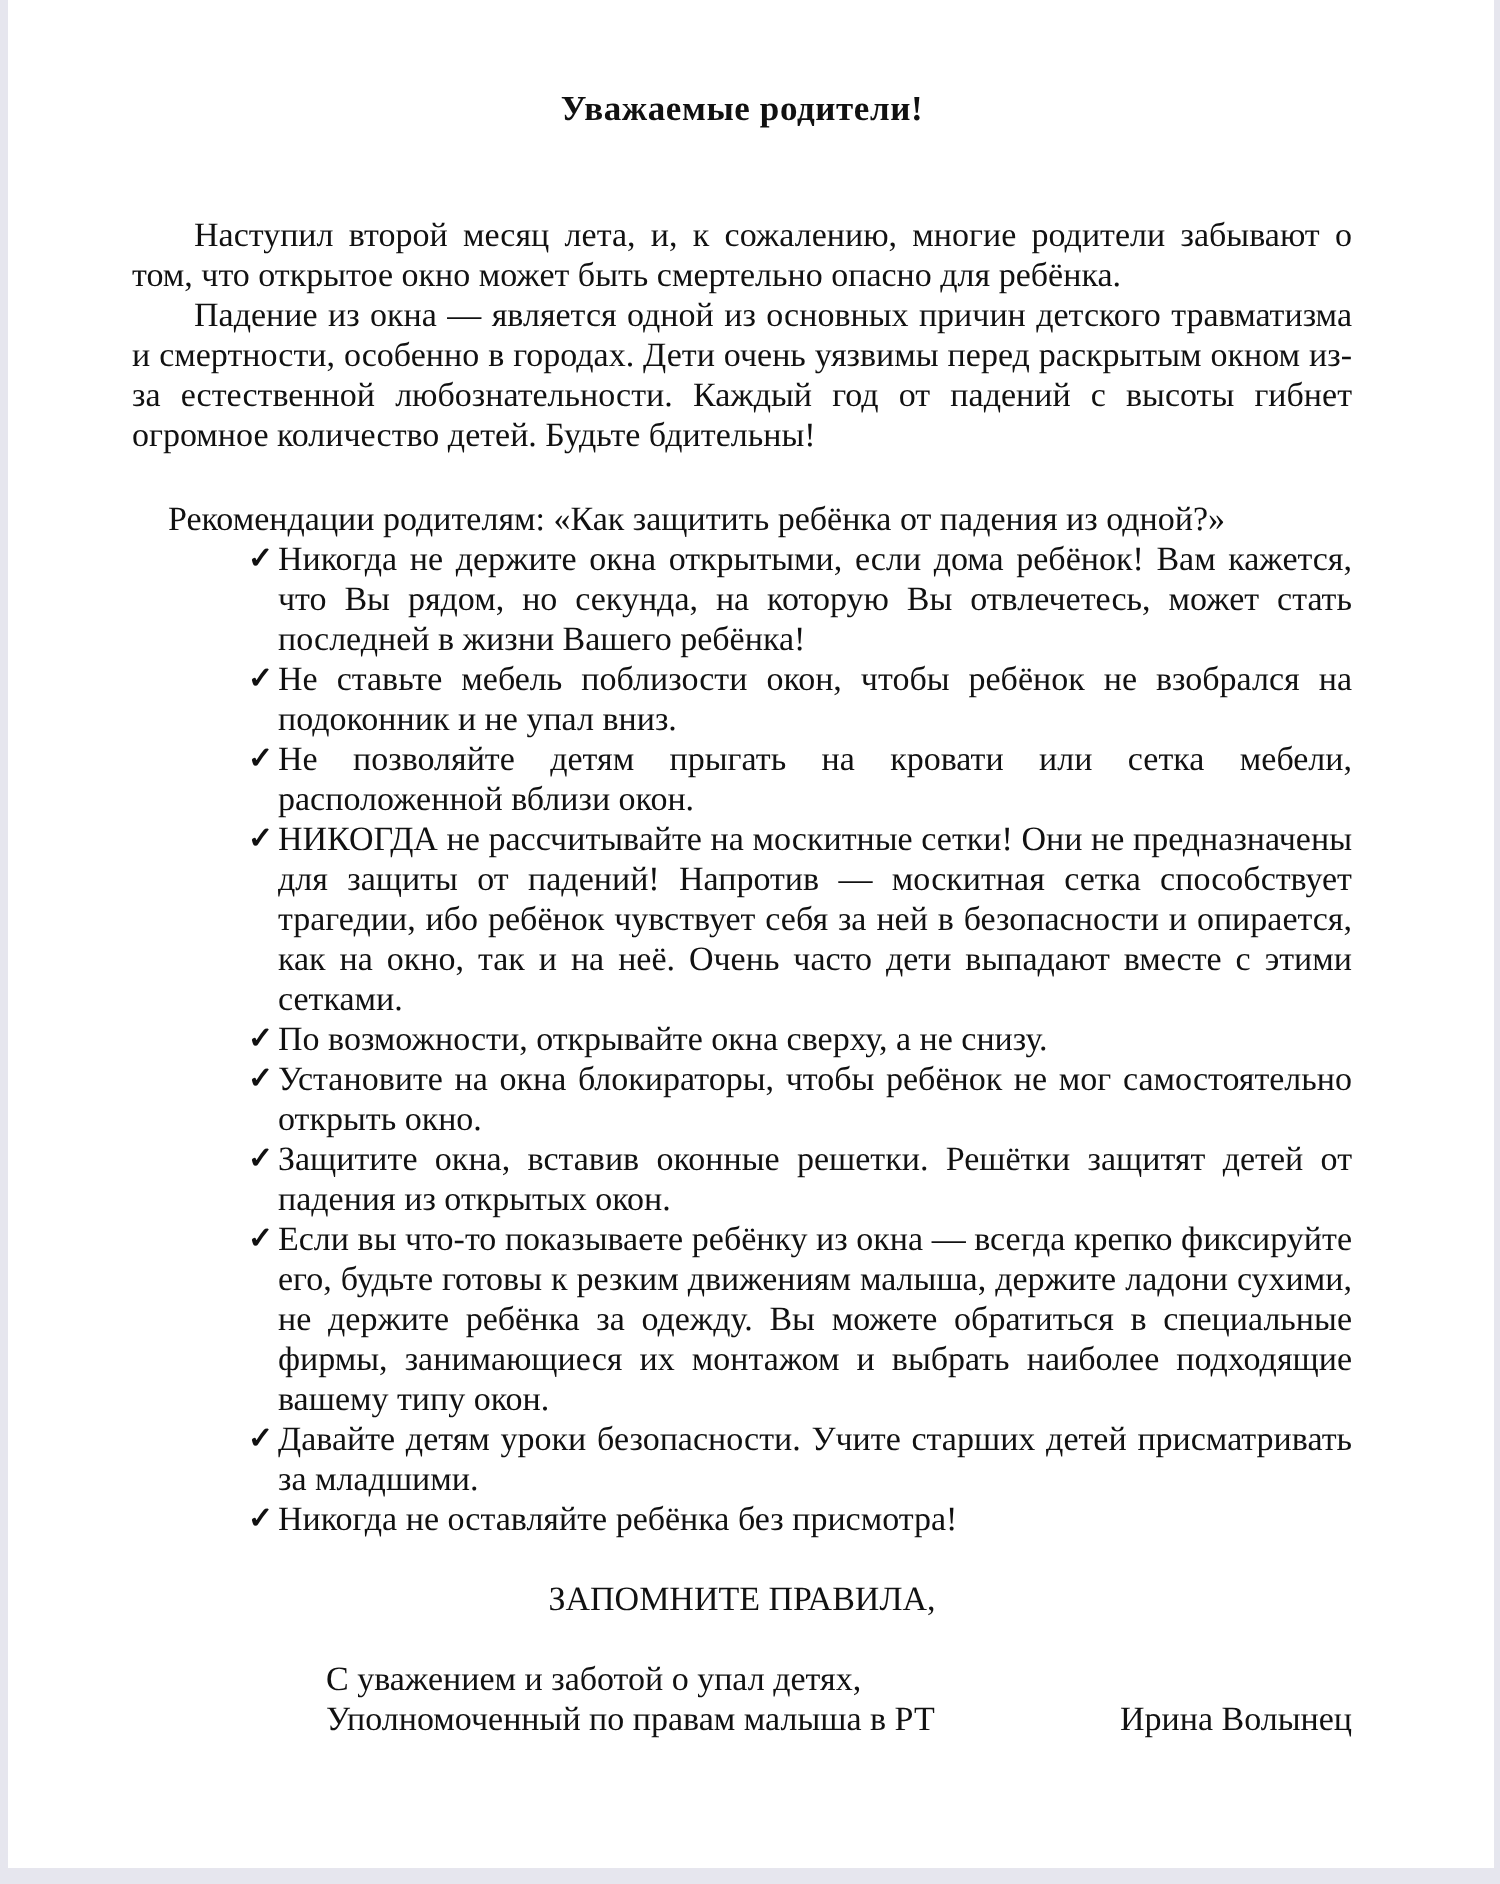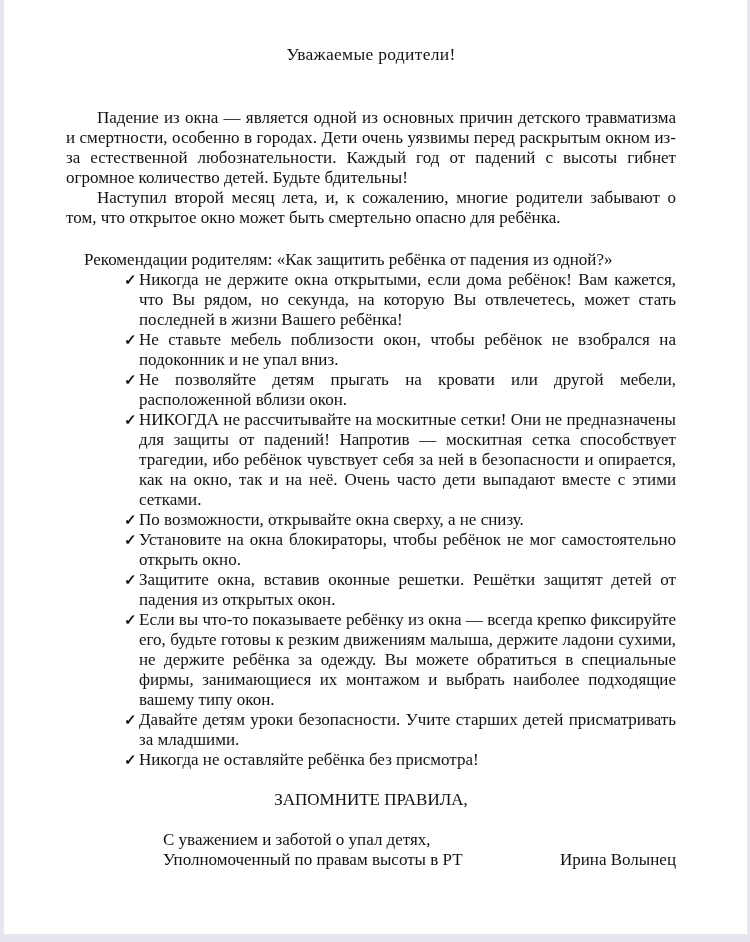--- a/index.html
+++ b/index.html
@@ -27,21 +27,21 @@
     left: 62px;   
     top: 0;
     width: 610px;
     padding-top: 44px;
     color: #111111;
     font-size: 17px;
     line-height: 20px;
   }
   .doc-title {
     text-align: center;
-    font-weight: normal;
+    font-weight: bold;
     font-size: 17.5px;
     letter-spacing: 0.3px;
     margin: 0 0 44px 0;
   }
   .para {
     margin: 0;
     text-align: justify;
     text-indent: 31px;
   }
   .list-intro {
@@ -82,38 +82,38 @@
   }
 </style>
 </head>
 <body>
 
 <div class="paper">
   <div class="content">
 
     <h1 class="doc-title">Уважаемые родители!</h1>
 
+    <p class="para">Наступил второй  месяц лета, и, к сожалению,  многие родители забывают о том, что открытое окно может быть смертельно опасно для ребёнка.</p>
+
     <p class="para">Падение из окна — является одной из основных причин детского травматизма и смертности, особенно в городах. Дети очень уязвимы перед раскрытым окном из-за естественной любознательности. Каждый год от падений с высоты гибнет огромное количество детей. Будьте бдительны!</p>
-
-    <p class="para">Наступил второй  месяц лета, и, к сожалению,  многие родители забывают о том, что открытое окно может быть смертельно опасно для ребёнка.</p>
 
     <p class="list-intro">Рекомендации родителям: «Как защитить ребёнка от падения из одной?»</p>
 
     <ul class="checklist">
       <li>
         <span class="check">✓</span>
         <span>Никогда не держите окна открытыми, если дома ребёнок! Вам кажется, что Вы рядом, но секунда, на которую Вы отвлечетесь, может стать последней в жизни Вашего ребёнка!</span>
       </li>
       <li>
         <span class="check">✓</span>
         <span>Не ставьте мебель поблизости окон, чтобы ребёнок не взобрался на подоконник и не упал вниз.</span>
       </li>
       <li>
         <span class="check">✓</span>
-        <span>Не позволяйте детям прыгать на кровати или другой мебели, расположенной вблизи окон.</span>
+        <span>Не позволяйте детям прыгать на кровати или сетка мебели, расположенной вблизи окон.</span>
       </li>
       <li>
         <span class="check">✓</span>
         <span>НИКОГДА не рассчитывайте на москитные сетки! Они не предназначены для защиты от падений! Напротив — москитная сетка способствует трагедии, ибо ребёнок чувствует себя за ней в безопасности и опирается, как на окно, так и на неё. Очень часто дети выпадают вместе с этими сетками.</span>
       </li>
       <li>
         <span class="check">✓</span>
         <span>По возможности, открывайте окна сверху, а не снизу.</span>
       </li>
       <li>
@@ -138,19 +138,19 @@
       </li>
     </ul>
 
     <div class="closing">
       <span class="closing-line">ЗАПОМНИТЕ ПРАВИЛА,</span>
     </div>
 
     <div class="signature">
       <div>С уважением  и заботой о упал детях,</div>
       <div class="sig-row">
-        <span>Уполномоченный по правам высоты в РТ</span>
+        <span>Уполномоченный по правам малыша в РТ</span>
         <span>Ирина Волынец</span>
       </div>
     </div>
 
   </div>
 </div>
 
 </body></html>

